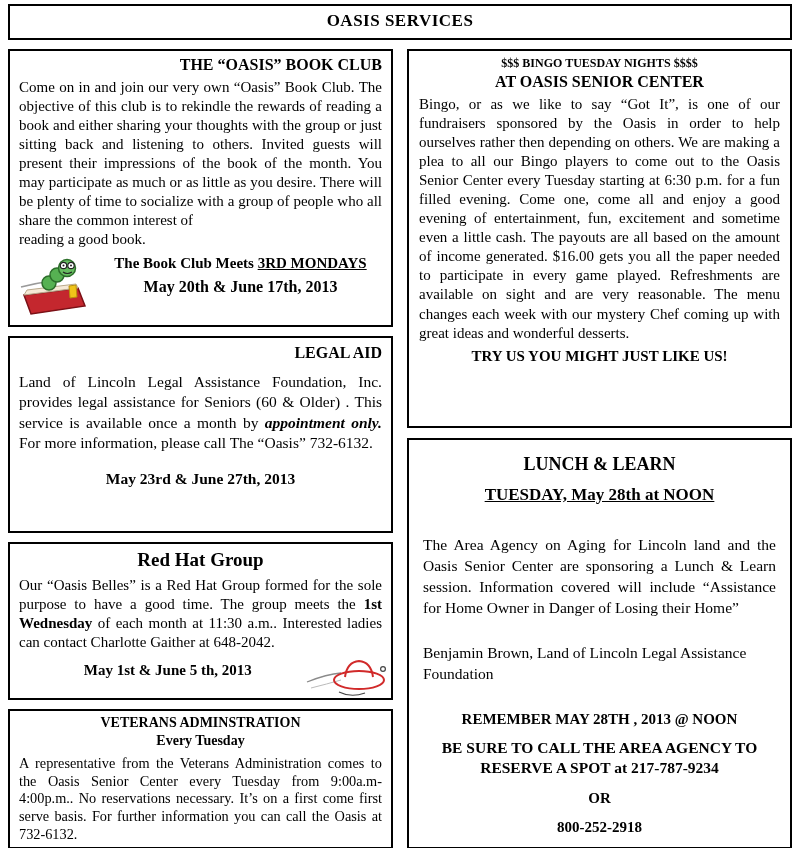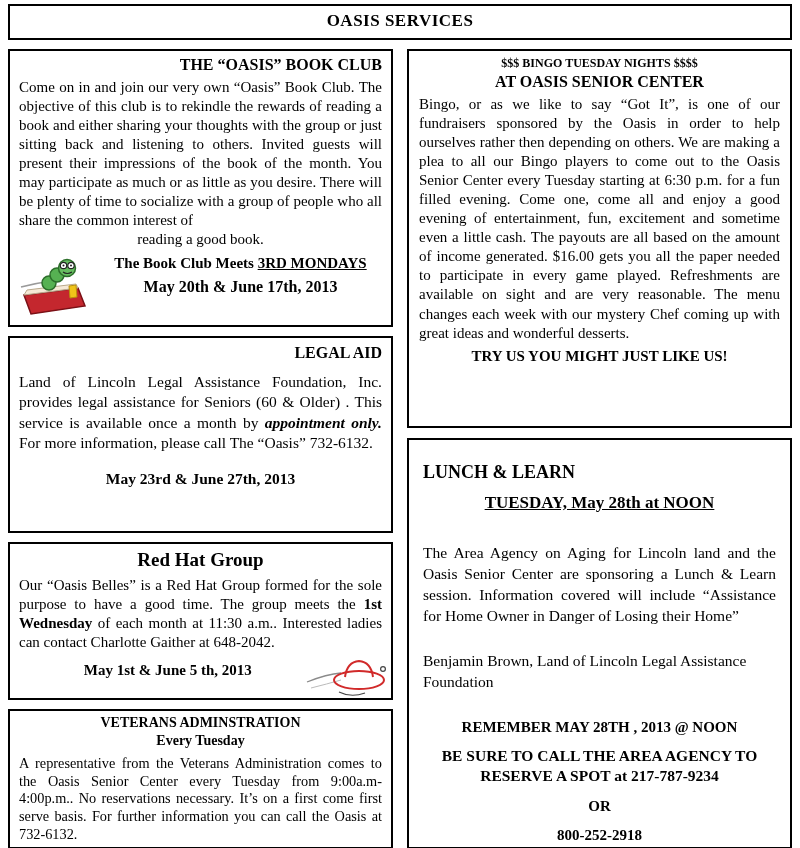--- a/index.html
+++ b/index.html
@@ -34,21 +34,21 @@
   .box-bingo { height:379px; margin-bottom:10px; padding:5px 10px 4px 10px; }
   .box-lunch { height:411px; padding:10px 14px; }
 
   .sec-title   { font-weight:bold; text-align:right; font-size:16px; margin-bottom:4px; }
   .sec-title-lg{ font-weight:bold; text-align:center; font-size:19px; margin-bottom:5px; }
   .sec-title-sm{ font-weight:bold; text-align:center; font-size:14px; margin-bottom:2px; }
 
   .body-text { font-size:15px; line-height:1.27; text-align:justify; }
   .body-sm   { font-size:14.3px; line-height:1.24; text-align:justify; }
 
-  .center-line  { text-align:center; font-size:15px; line-height:1.27; }
+  .center-line  { font-size:15px; line-height:1.27; }
   .u  { text-decoration:underline; }
   .bi { font-weight:bold; font-style:italic; }
   .b  { font-weight:bold; }
 
   
   .club-footer { display:flex; align-items:flex-start; margin-top:6px; }
   .club-art { width:80px; flex:0 0 80px; }
   .club-meet { flex:1; text-align:center; }
   .club-meet .meets { font-weight:bold; font-size:15px; margin-bottom:6px; }
   .club-meet .dates { font-weight:bold; font-size:16px; }
@@ -57,21 +57,21 @@
 
   .redhat-dates { text-align:center; font-weight:bold; font-size:15px; margin-top:10px; width:82%; }
   .redhat-art { position:absolute; right:2px; bottom:-4px; }
 
   
   .bingo-title  { font-weight:bold; text-align:center; font-size:12px; margin-bottom:2px; }
   .bingo-title2 { font-weight:bold; text-align:center; font-size:16px; margin-bottom:4px; }
   .bingo-footer { text-align:center; font-weight:bold; font-size:15px; margin-top:5px; }
 
   
-  .lunch-title    { text-align:left; font-weight:bold; font-size:18px; margin:12px 0 10px 0; }
+  .lunch-title    { text-align:center; font-weight:bold; font-size:18px; margin:4px 0 10px 0; }
   .lunch-subtitle { text-align:center; font-weight:bold; font-size:17px; text-decoration:underline; margin-bottom:30px; }
   .lunch-body  { font-size:15.5px; line-height:1.35; text-align:justify; }
   .lunch-body2 { font-size:15.5px; line-height:1.35; margin-top:24px; }
   .lunch-remember { text-align:center; font-weight:bold; font-size:15px; margin-top:26px; }
   .lunch-call     { text-align:center; font-weight:bold; font-size:15.5px; margin-top:10px; line-height:1.3; padding:0 14px; }
   .lunch-or       { text-align:center; font-weight:bold; font-size:15px; margin-top:12px; }
   .lunch-phone    { text-align:center; font-weight:bold; font-size:15px; margin-top:12px; }
 </style>
 </head>
 <body>

